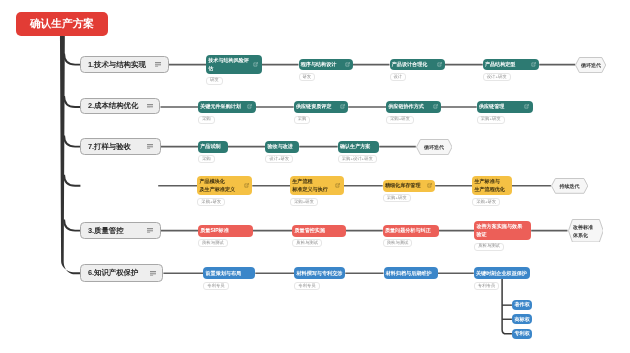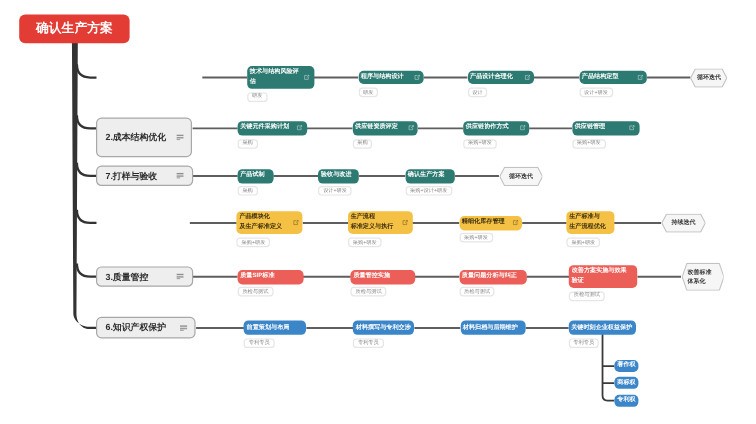--- a/index.html
+++ b/index.html
@@ -80,20 +80,28 @@
       </g>
       <g>
         <path d="M 502.10 277.30 L 502.10 329.65 Q 502.10 333.85 506.30 333.85 L 511.90 333.85" stroke="#3a3a3a" stroke-width="1.5" fill="none"></path>
         <path d="M 502.10 305.15 L 511.90 305.15" stroke="#3a3a3a" stroke-width="1.4" fill="none"></path>
         <path d="M 502.10 319.25 L 511.90 319.25" stroke="#3a3a3a" stroke-width="1.4" fill="none"></path>
       </g>
     </svg>
     <div class="nd root" style="left:15.6px;top:11.5px;width:92.8px;height:24.8px;">
       <span>确认生产方案</span>
     </div>
+    <div class="nd branch" style="left:80.4px;top:55.7px;width:88.2px;height:17.8px;">
+      <span class="bl">1.技术与结构实现</span>
+      <svg class="lic" viewBox="0 0 62 48">
+        <rect x="0" y="0" width="62" height="13" fill="#8e8e8e"></rect>
+        <rect x="0" y="21" width="62" height="13" fill="#9c9c9c"></rect>
+        <rect x="0" y="37" width="31" height="11" fill="#a5a5a5"></rect>
+      </svg>
+    </div>
     <div class="nd leaf c-teal" style="left:206.0px;top:55.2px;width:55.5px;height:18.8px;">
       <span class="tx">技术与结构风险评
 估</span>
       <svg class="eli" viewBox="0 0 20 20">
         <path d="M11.6 3.6 H3.4 V16.6 H15.6 V9" fill="none" stroke="currentColor" stroke-width="1.6" stroke-linecap="butt" stroke-linejoin="miter"></path>
         <path d="M10.2 10.4 L17.8 3" fill="none" stroke="currentColor" stroke-width="1.6" stroke-linecap="butt"></path>
         <path d="M13.4 2.6 H18.2 V7.4" fill="none" stroke="currentColor" stroke-width="1.6" stroke-linecap="butt" stroke-linejoin="miter"></path>
       </svg>
     </div>
     <div class="tag" style="left:206.1px;top:76.5px;">
@@ -131,21 +139,21 @@
     </div>
     <div class="tag" style="left:482.8px;top:73.0px;">
       <span>设计+研发</span>
     </div>
     <div class="hex" style="left:575.3px;top:56.5px;width:31.2px;height:16.1px;">
       <svg class="hexbg" viewBox="0 0 31.2 16.1" preserveAspectRatio="none">
         <path d="M 4.4 0.5 L 26.799999999999997 0.5 L 30.7 8.05 L 26.799999999999997 15.600000000000001 L 4.4 15.600000000000001 L 0.5 8.05 Z" fill="#f6f6f6" stroke="#c2c2c2" stroke-width="0.9" stroke-linejoin="round"></path>
       </svg>
       <span class="ht">循环迭代</span>
     </div>
-    <div class="nd branch" style="left:80.4px;top:98.1px;width:80.1px;height:33px;">
+    <div class="nd branch" style="left:80.4px;top:98.1px;width:80.1px;height:16px;">
       <span class="bl">2.成本结构优化</span>
       <svg class="lic" viewBox="0 0 62 48">
         <rect x="0" y="0" width="62" height="13" fill="#8e8e8e"></rect>
         <rect x="0" y="21" width="62" height="13" fill="#9c9c9c"></rect>
         <rect x="0" y="37" width="31" height="11" fill="#a5a5a5"></rect>
       </svg>
     </div>
     <div class="nd leaf c-teal" style="left:198.0px;top:101.0px;width:57.5px;height:11.9px;">
       <span class="tx">关键元件采购计划</span>
       <svg class="eli" viewBox="0 0 20 20">

